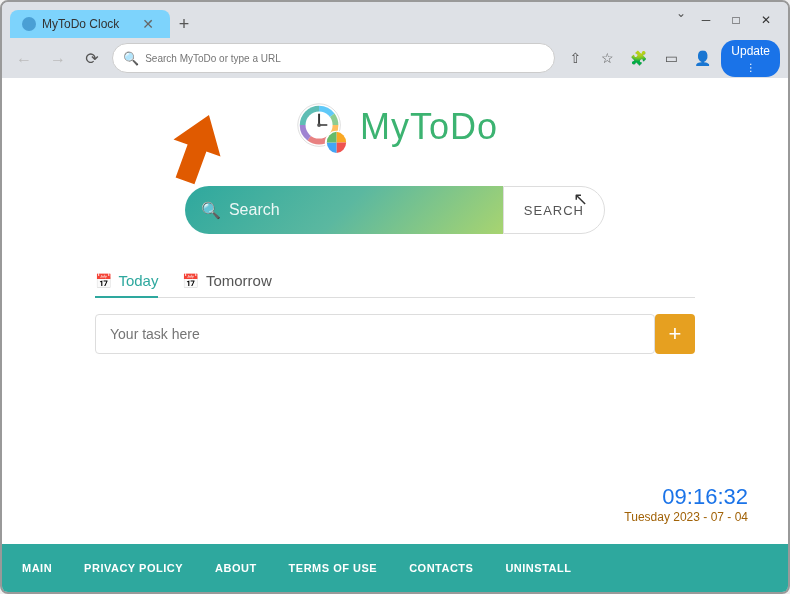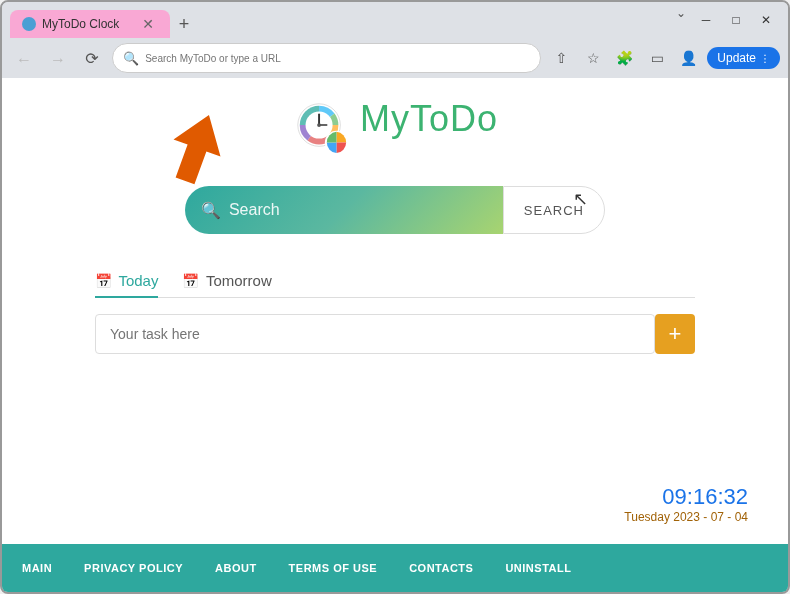--- a/index.html
+++ b/index.html
@@ -3,48 +3,48 @@
   <meta charset="utf-8">
   <style>
     * { margin: 0; padding: 0; box-sizing: border-box; }
     body { width: 790px; height: 594px; font-family: 'Segoe UI', Arial, sans-serif; overflow: hidden; background: #f0f0f0; }
 
     
     .browser-frame { width: 790px; height: 594px; background: #dee1e6; display: flex; flex-direction: column; border: 2px solid #999; border-radius: 8px; overflow: hidden; }
 
     .browser-titlebar { height: 36px; background: #dee1e6; display: flex; align-items: center; padding: 0 8px; gap: 4px; }
     .tab-area { display: flex; align-items: flex-end; flex: 1; height: 100%; }
-    .tab { background: #f9a8d4; border-radius: 8px 8px 0 0; padding: 0 12px; height: 28px; display: flex; align-items: center; gap: 6px; font-size: 12px; color: #333; min-width: 160px; }
+    .tab { background: #7dd3fc; border-radius: 8px 8px 0 0; padding: 0 12px; height: 28px; display: flex; align-items: center; gap: 6px; font-size: 12px; color: #333; min-width: 160px; }
     .tab-favicon { width: 14px; height: 14px; background: #4a9fd4; border-radius: 50%; display: inline-block; }
     .tab-close { margin-left: auto; color: #666; font-size: 14px; cursor: pointer; padding: 2px 4px; }
     .new-tab-btn { width: 28px; height: 28px; display: flex; align-items: center; justify-content: center; font-size: 18px; color: #555; cursor: pointer; }
     .window-controls { display: flex; gap: 2px; margin-left: 8px; }
     .win-btn { width: 28px; height: 28px; display: flex; align-items: center; justify-content: center; cursor: pointer; border-radius: 4px; font-size: 12px; color: #333; }
 
     .browser-toolbar { height: 40px; background: #dee1e6; display: flex; align-items: center; padding: 4px 8px; gap: 6px; }
     .nav-btn { width: 28px; height: 28px; display: flex; align-items: center; justify-content: center; cursor: pointer; border-radius: 50%; color: #555; font-size: 16px; }
     .nav-btn.disabled { color: #bbb; cursor: default; }
     .address-bar { flex: 1; height: 30px; background: #fff; border-radius: 16px; display: flex; align-items: center; padding: 0 10px; gap: 6px; font-size: 13px; color: #333; border: 1px solid #ccc; }
     .address-bar-icon { color: #555; font-size: 13px; }
     .address-bar input { border: none; outline: none; flex: 1; font-size: 10px; color: #333; background: transparent; }
     .toolbar-actions { display: flex; gap: 4px; align-items: center; }
     .toolbar-icon-btn { width: 28px; height: 28px; display: flex; align-items: center; justify-content: center; cursor: pointer; border-radius: 50%; color: #555; font-size: 14px; }
-    .update-btn { background: #1a73e8; color: white; border-radius: 14px; padding: 4px 10px; font-size: 12px; cursor: pointer; display: flex; align-items: center; gap: 4px; }
+    .update-btn { background: #1a73e8; color: white; border-radius: 14px; padding: 4px 10px; font-size: 12px; cursor: pointer; display: flex; align-items: center; gap: 4px; flex-direction: column; }
 
     
     .page-content { flex: 1; background: #fff; display: flex; flex-direction: column; position: relative; overflow: hidden; }
 
     
     .arrow-annotation { position: absolute; top: 30px; left: 155px; z-index: 10; }
     .arrow-svg { width: 80px; height: 80px; }
 
     
     .app-area { display: flex; flex-direction: column; align-items: center; padding: 20px 0 0 0; flex: 1; }
 
-    .logo-area { display: flex; gap: 10px; margin-bottom: 30px; }
+    .logo-area { display: flex; align-items: center; gap: 10px; margin-bottom: 30px; }
     .app-name { font-size: 36px; font-weight: 400; color: #3cb371; letter-spacing: 1px; }
 
     
     .search-container { display: flex; width: 420px; height: 48px; margin-bottom: 30px; }
     .search-input-area { flex: 1; background: linear-gradient(135deg, #2ea89e, #5bb8a0, #a8d470); border-radius: 24px 0 0 24px; display: flex; align-items: center; padding: 0 16px; gap: 8px; }
     .search-input-area input { background: transparent; border: none; outline: none; color: white; font-size: 16px; width: 100%; }
     .search-input-area input::placeholder { color: rgba(255,255,255,0.9); }
     .search-icon-circle { color: white; font-size: 16px; }
     .search-btn { background: #fff; border: 1px solid #ddd; border-radius: 0 24px 24px 0; padding: 0 20px; font-size: 13px; font-weight: 500; color: #555; cursor: pointer; letter-spacing: 1px; }
 

